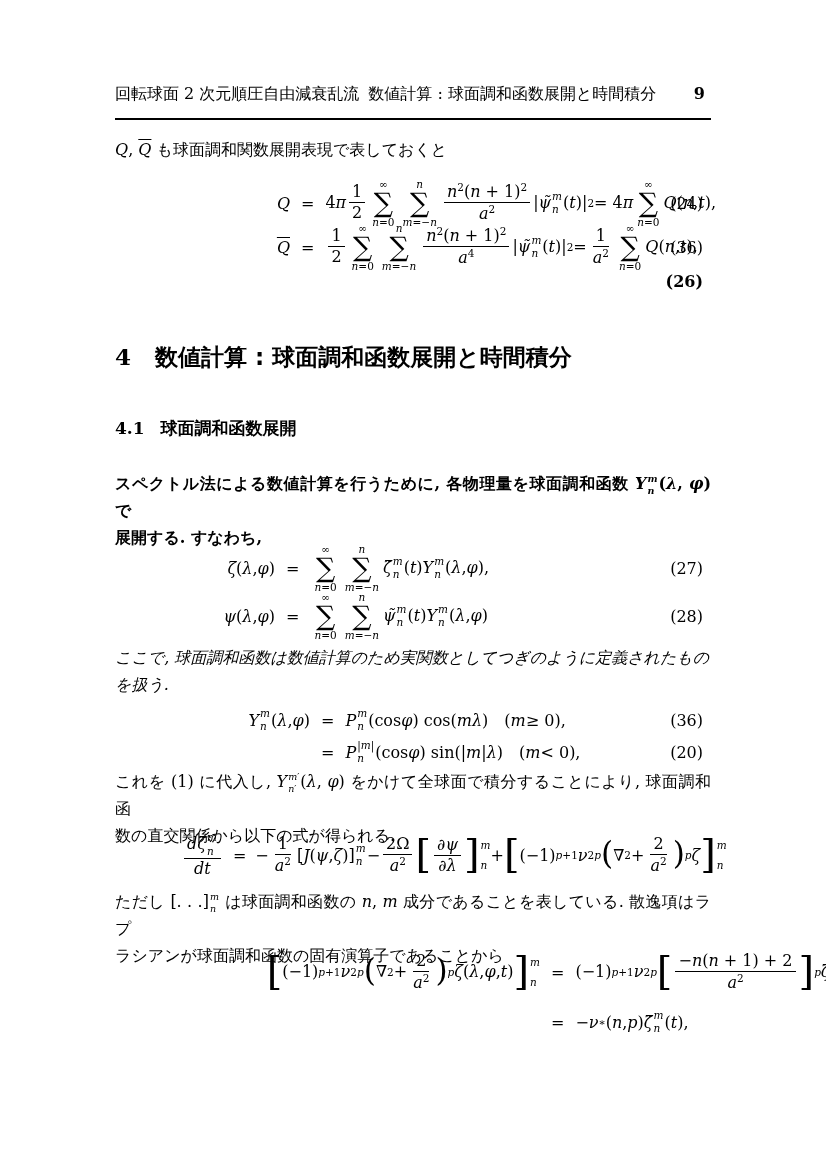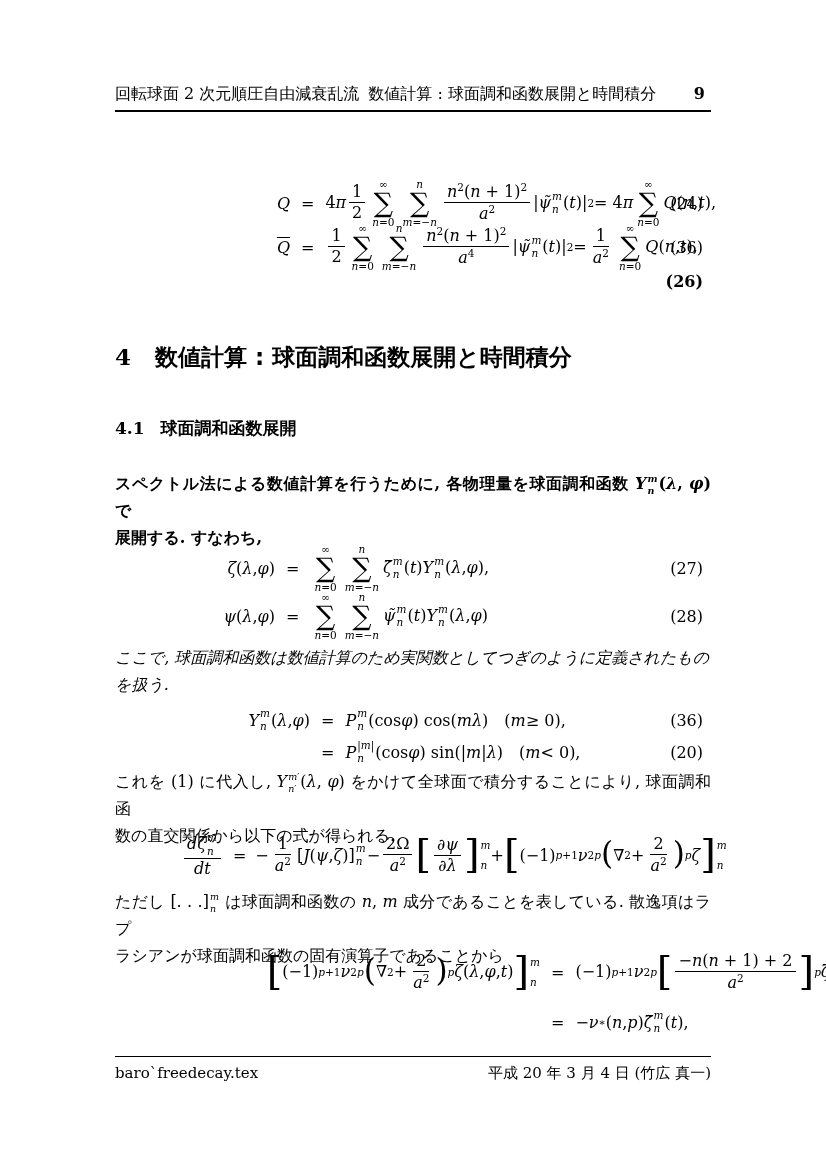--- a/index.html
+++ b/index.html
@@ -1,21 +1,21 @@
 <!DOCTYPE html>
 <html lang="ja"><head>
 <meta charset="utf-8">
 <style>
   html,body{margin:0;padding:0;background:#ffffff;}
   .page{position:relative;width:826px;height:1169px;background:#fff;color:#000;
         font-family:"DejaVu Serif", serif;font-size:16px;overflow:hidden;}
   .content{position:absolute;left:115px;top:0;width:596px;height:1169px;}
   
   .header{position:absolute;left:0;right:0;top:84px;display:flex;align-items:baseline;
-          border-bottom:2px solid #000;padding-bottom:5px;font-size:16px;white-space:nowrap;}
+          border-bottom:2px solid #000;padding-bottom:13px;font-size:16px;white-space:nowrap;}
   .header .t2{margin-left:9px;}
   .header .pg{margin-left:auto;font-weight:bold;padding-right:6px;}
   
   .para{position:absolute;left:0;width:596px;line-height:27px;text-align:justify;}
   
   .eq{position:absolute;left:0;width:596px;display:flex;align-items:center;}
   .eq .lhs{display:flex;justify-content:flex-end;align-items:center;flex:0 0 auto;}
   .eq .mid{padding:0 11px;}
   .eq .rhs{display:flex;align-items:center;flex:0 1 auto;white-space:nowrap;}
   .eq .num{position:absolute;right:8px;top:50%;transform:translateY(-50%);margin-left:18px;}
@@ -60,20 +60,21 @@
 
 <div class="page">
   <div class="content">
 
     <div class="header">
       <span>回転球面 2 次元順圧自由減衰乱流</span>
       <span class="t2">数値計算 : 球面調和函数展開と時間積分</span>
       <span class="pg">9</span>
     </div>
 
+    <div class="para math" style="top:136px;"><i>Q</i>, <span class="bar"><i>Q</i></span> も球面調和関数展開表現で表しておくと</div>
 
     <div class="eq math" style="top:170px;height:66px;">
       <span class="lhs wA">
           <i>Q</i>
         </span>
       <span class="mid">=</span>
       <span class="rhs">4<i>π</i><span class="frac">
             <span class="fn">1</span>
             <span class="fd">2</span>
           </span><span class="sum">
@@ -273,19 +274,15 @@
 
     <div class="eq math" style="top:1006px;height:32px;">
       <span class="lhs wD"></span>
       <span class="mid">=</span>
       <span class="rhs">−<i>ν</i><sup>∗</sup>(<i>n</i>, <i>p</i>)<i>ζ̃</i><span class="ss">
             <span><i>m</i></span>
             <span><i>n</i></span>
           </span>(<i>t</i>),</span>
     </div>
 
-    <div class="footer">
-      <span>baro`freedecay.tex</span>
-      <span>平成 20 年 3 月 4 日 (竹広 真一)</span>
-    </div>
 
   </div>
 </div>
 
 </body></html>

